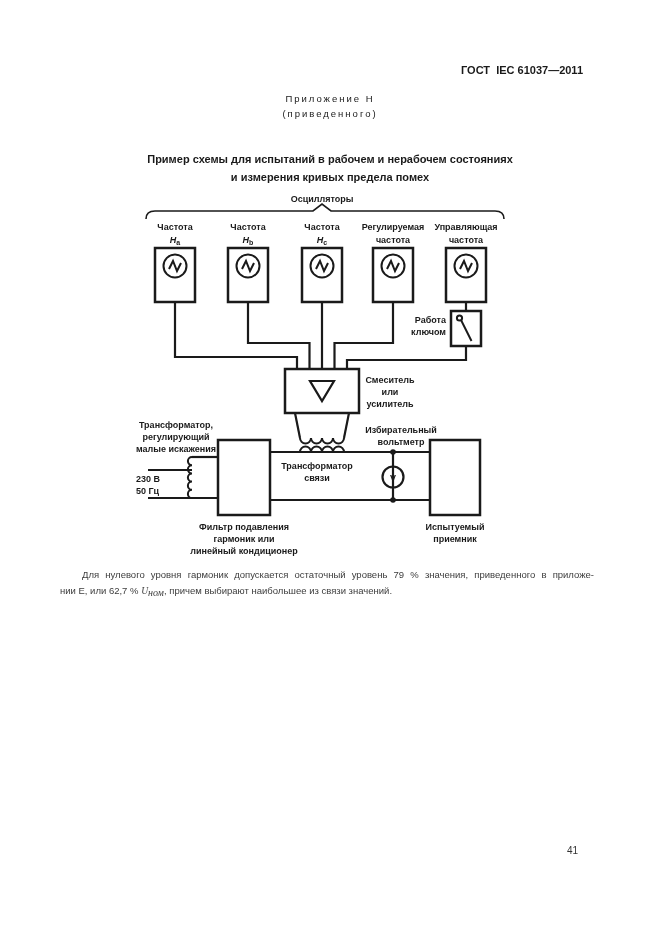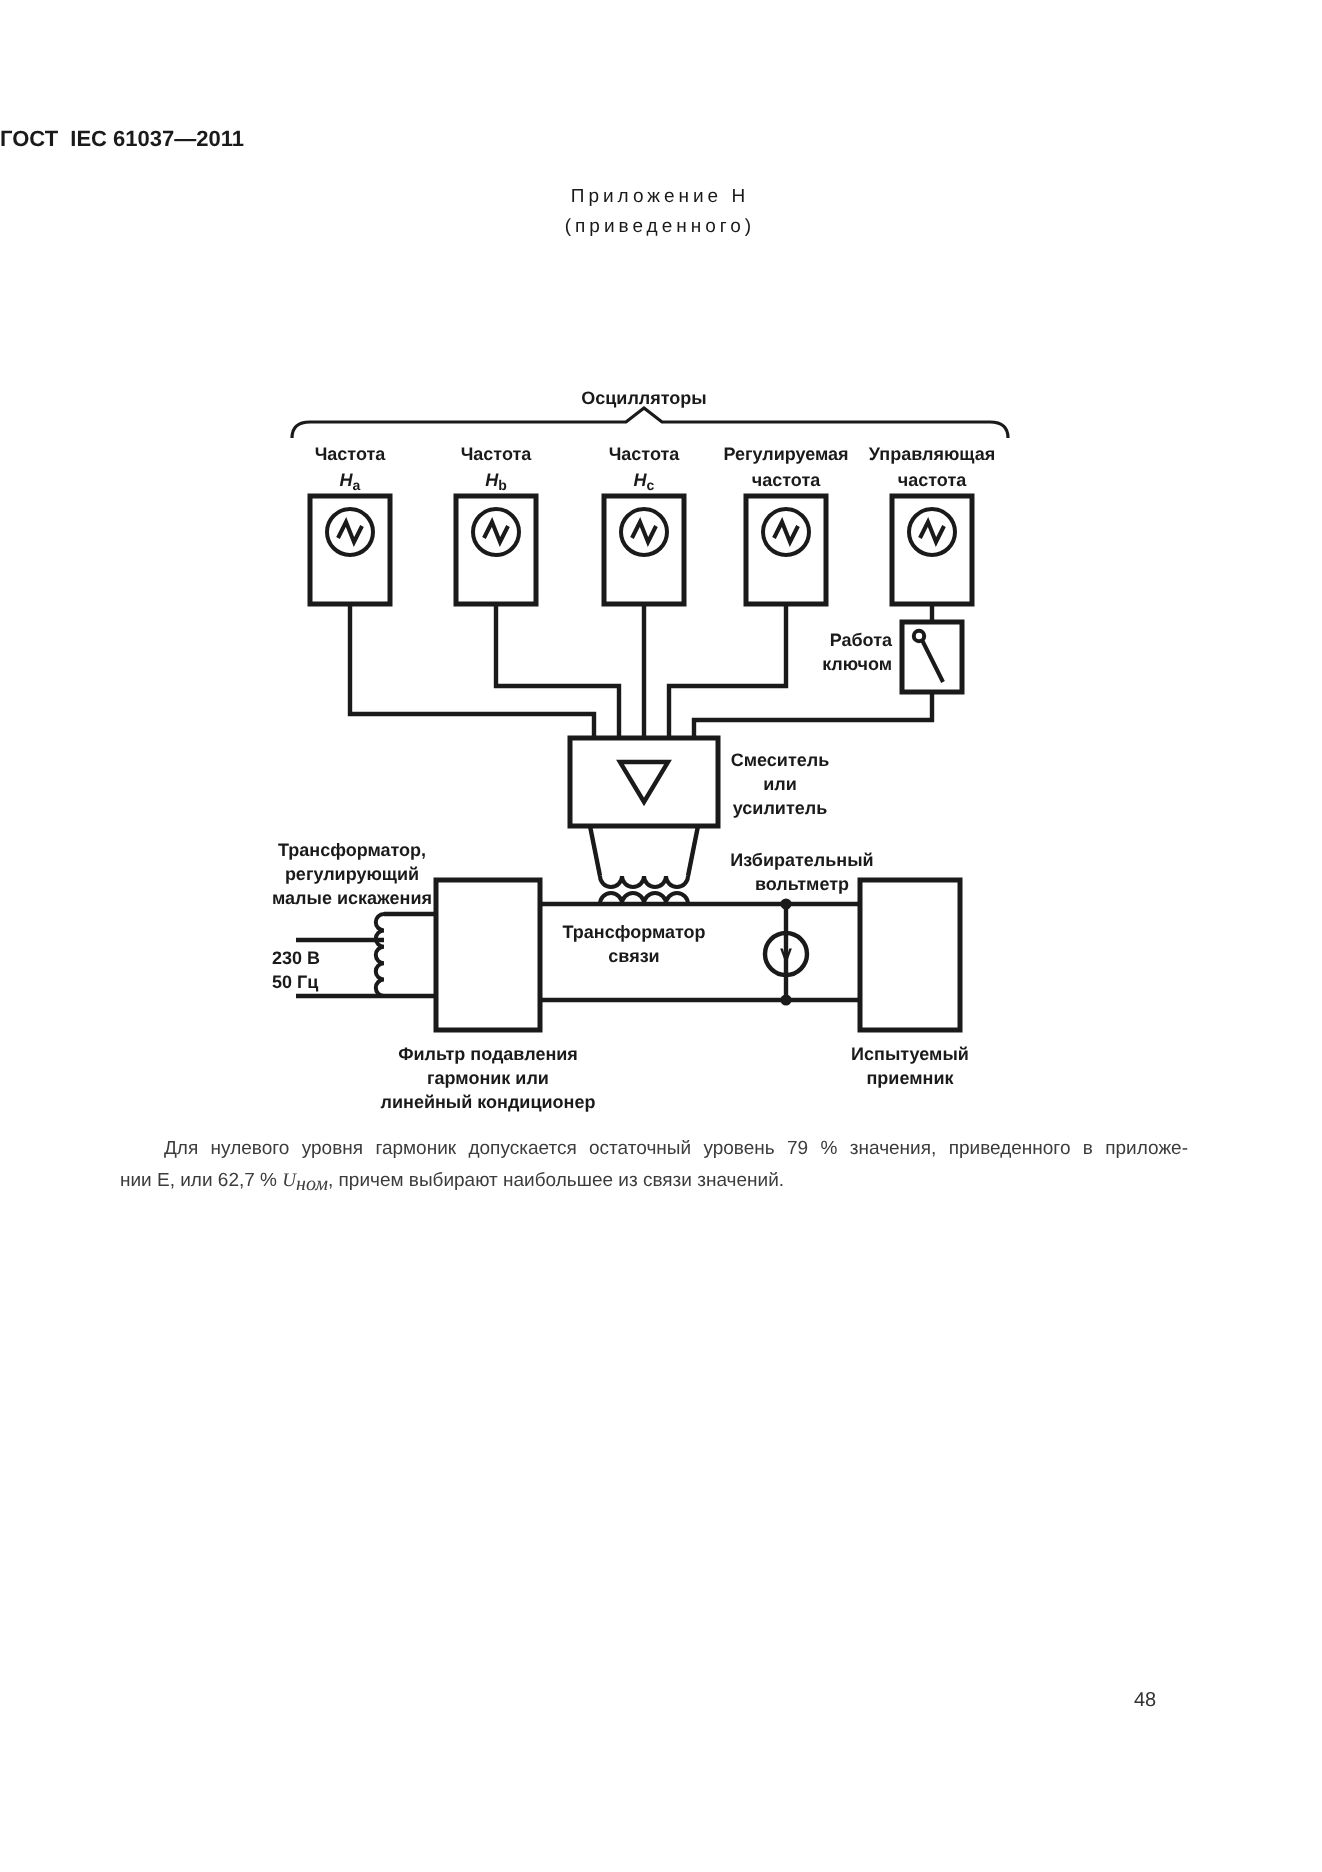--- a/index.html
+++ b/index.html
@@ -3,21 +3,21 @@
 <meta charset="utf-8">
 <style>
   html,body { margin:0; padding:0; background:#888; }
   .page {
     position:relative; width:661px; height:936px; margin:0 auto;
     background:#ffffff; font-family:"Liberation Sans", sans-serif;
     color:#1a1a1a; overflow:hidden;
   }
   .header-right {
     position:absolute; top:64px; left:0; right:78px;
-    font-size:11px; font-weight:bold; white-space:pre;
+    text-align:right; font-size:11px; font-weight:bold; white-space:pre;
   }
   .annex {
     position:absolute; top:91px; left:65px; width:530px;
     text-align:center; font-size:9.5px; font-weight:normal;
     letter-spacing:2px; line-height:15px;
   }
   .title {
     position:absolute; top:151px; left:65px; width:530px;
     text-align:center; font-size:11px; font-weight:bold; line-height:17.5px;
   }
@@ -49,20 +49,24 @@
 
 <div class="page">
 
   <div class="header-right">ГОСТ  IEC 61037—2011</div>
 
   <div class="annex">
     <div>Приложение Н</div>
     <div>(приведенного)</div>
   </div>
 
+  <div class="title">
+    <div>Пример схемы для испытаний в рабочем и нерабочем состояниях</div>
+    <div>и измерения кривых предела помех</div>
+  </div>
 
   <svg class="diagram" width="661" height="380" viewBox="0 190 661 380" xmlns="http://www.w3.org/2000/svg">
 
     <text class="dlabel" x="322" y="202">Осцилляторы</text>
     <path class="brace" d="M146,219 Q146,211 155,211 L313,211 L322,204 L331,211 L495,211 Q504,211 504,219"></path>
 
     <g>
       <text class="dlabel" x="175" y="230">Частота</text>
       <text class="dlabel" x="175" y="243">
         <tspan font-style="italic">H</tspan><tspan font-size="7" dy="2">a</tspan>
@@ -177,15 +181,15 @@
       <text class="dlabel" x="455" y="530">Испытуемый</text>
       <text class="dlabel" x="455" y="542">приемник</text>
     </g>
   </svg>
 
   <div class="footnote">
     <div class="fn-line1">Для нулевого уровня гармоник допускается остаточный уровень 79 % значения, приведенного в приложе-</div>
     <div class="fn-line2"><span>нии Е, или 62,7 % </span><span class="u-sym">U</span><span class="u-sub">ном</span><span>, причем выбирают наибольшее из связи значений.</span></div>
   </div>
 
-  <div class="page-number">48</div>
+  <div class="page-number">41</div>
 
 </div>
 
 </body></html>

